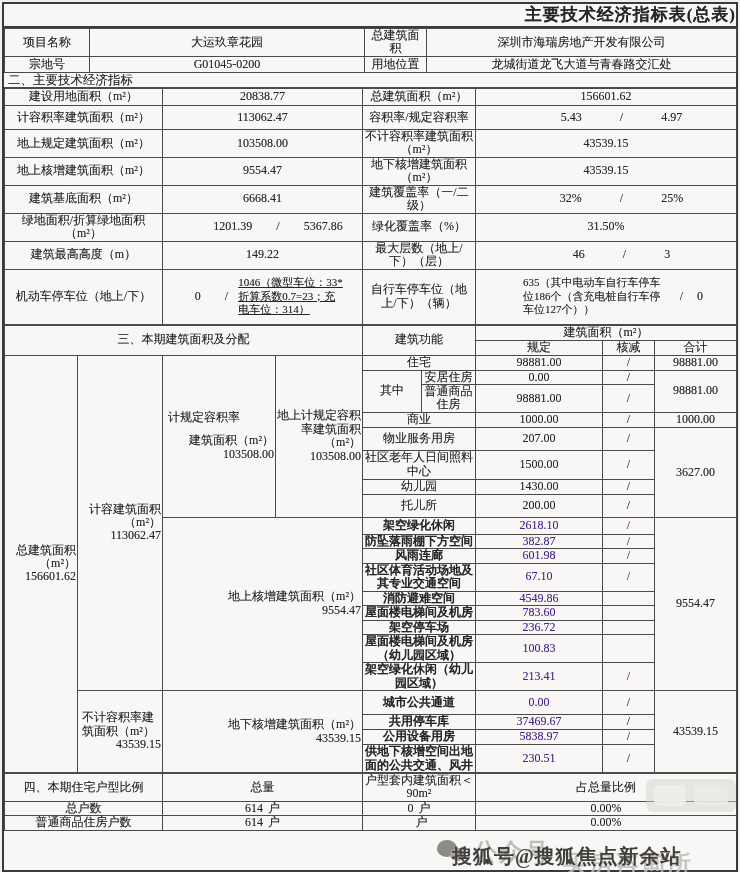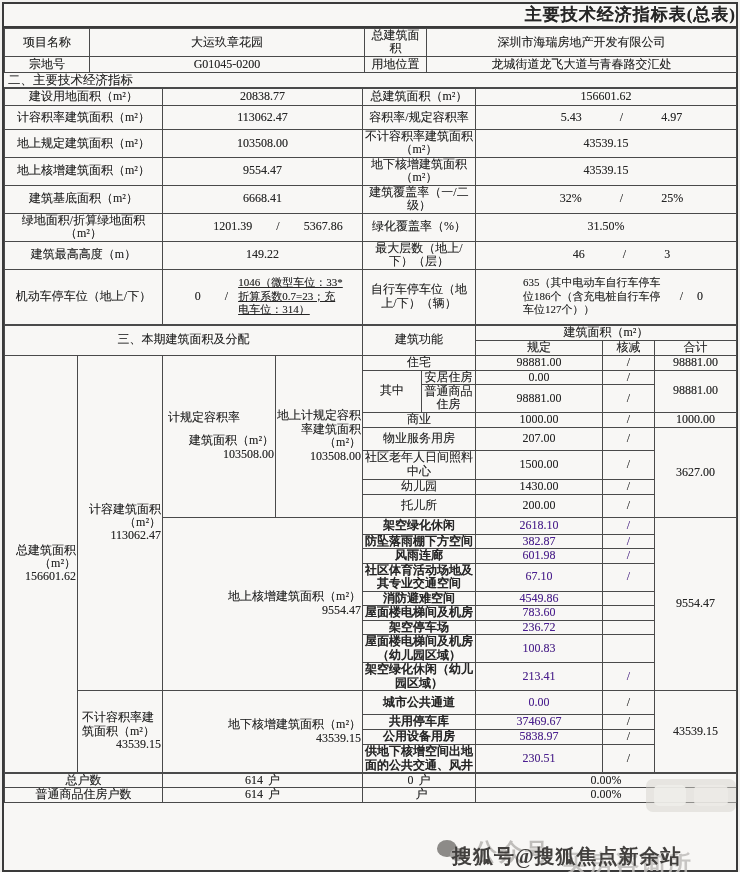--- a/index.html
+++ b/index.html
@@ -348,20 +348,26 @@
     </table>
 
   <table class="tbl">
     <colgroup>
         <col style="width:158px">
         <col style="width:200px">
         <col style="width:113px">
         <col style="width:261px">
       </colgroup>
     <tbody>
+        <tr style="height:26px">
+      <td class="left">四、本期住宅户型比例</td>
+      <td>总量</td>
+      <td class="sm2">户型套内建筑面积＜90m²</td>
+      <td>占总量比例</td>
+    </tr>
     <tr style="height:14px">
       <td>总户数</td>
       <td><span>614</span><span class="unit-s">户</span></td>
       <td><span>0</span><span class="unit-s">户</span></td>
       <td>0.00%</td>
     </tr>
     <tr style="height:12px">
       <td>普通商品住房户数</td>
       <td><span>614</span><span class="unit-s">户</span></td>
       <td><span></span><span class="unit-s">户</span></td>

